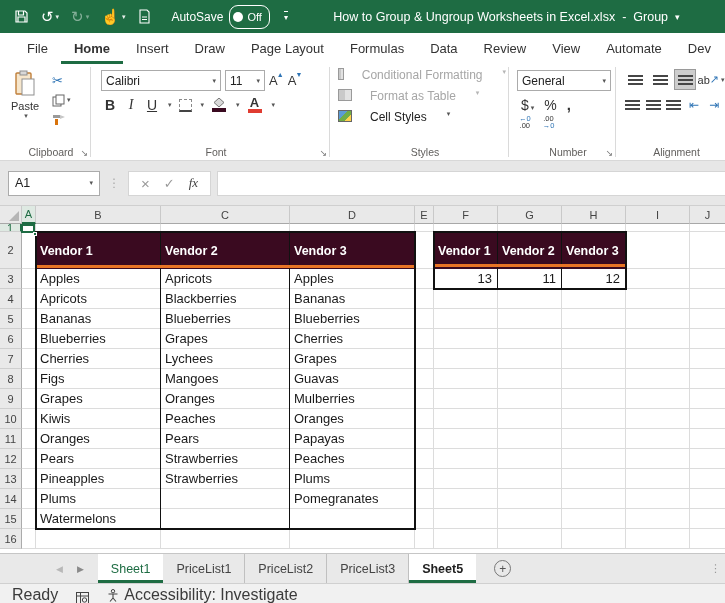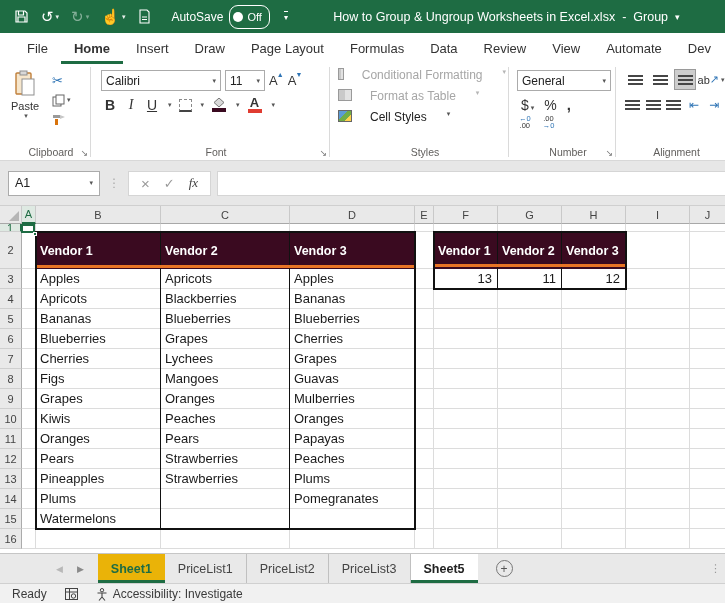--- a/index.html
+++ b/index.html
@@ -112,27 +112,27 @@
   .wF{width:64px}.wG{width:64px}.wH{width:64px}.wI{width:64px}.wJ{width:35px;border-right:none}
   .hdrcell{background:var(--maroon);color:#fff;font-weight:bold;font-size:12.5px;border-right:1px solid #000;border-bottom:none}
   .num{justify-content:flex-end;padding-right:5px}
   .ovl{position:absolute;pointer-events:none}
 
   
   .tabstrip{height:30px;background:#E9E9E9;border-top:1px solid #C6C6C6;display:flex;align-items:stretch;font-size:12.5px;color:#444}
   .navarrows{display:flex;align-items:center;gap:14px;margin:0 14px 0 56px;font-size:9px}
   .nav-l{color:#B8B8B8}.nav-r{color:#8a8a8a}
   .stab{display:flex;align-items:center;padding:0 13px;border-right:1px solid #C0C0C0;white-space:nowrap}
-  .stab.active{background:#eab308;color:var(--green);font-weight:bold;box-shadow:inset 0 -3px 0 var(--green);border-right:none}
+  .stab.active{background:#ffffff;color:var(--green);font-weight:normal;box-shadow:inset 0 -3px 0 var(--green);border-right:none}
   .stab.selected{background:#fff;color:#222;font-weight:bold;box-shadow:inset 0 -3px 0 var(--green);border-right:none}
   .addsheet{width:17px;height:17px;border:1px solid #777;border-radius:50%;display:flex;align-items:center;justify-content:center;font-size:12px;color:#555;align-self:center;margin-left:18px}
   .strip-ovf{margin-left:auto;align-self:center;margin-right:4px;color:#999;font-size:11px}
 
   
-  .statusbar{height:21px;background:#F1F1F1;border-top:1px solid #D0D0D0;display:flex;align-items:center;font-size:12px;color:#3b3b3b;gap:18px;padding-left:12px}
+  .statusbar{height:21px;background:#F1F1F1;border-top:1px solid #D0D0D0;display:flex;align-items:flex-end;font-size:16px;color:#3b3b3b;gap:18px;padding-left:12px}
   .sic2{display:flex;align-items:center;gap:5px}
 </style>
 </head>
 <body>
 
 <div class="app">
 
   <div class="titlebar">
     <div class="qat">
       <span class="qbtn">

